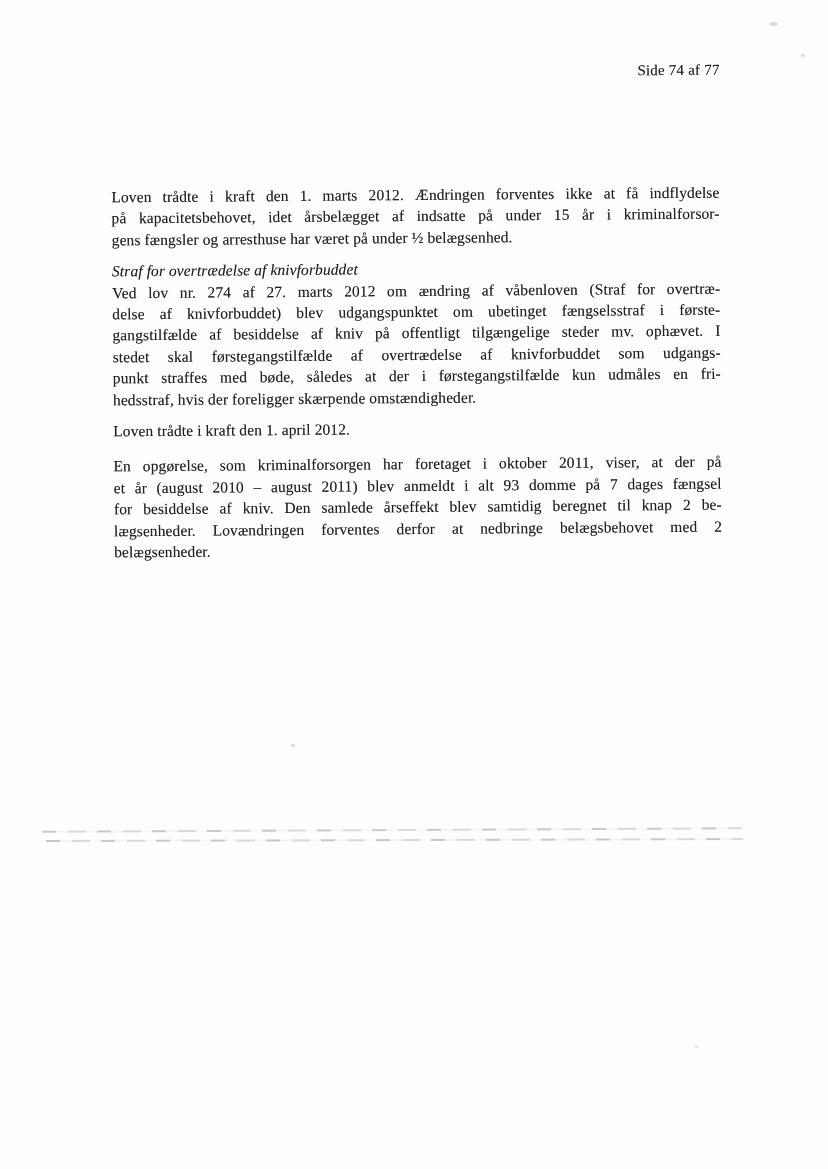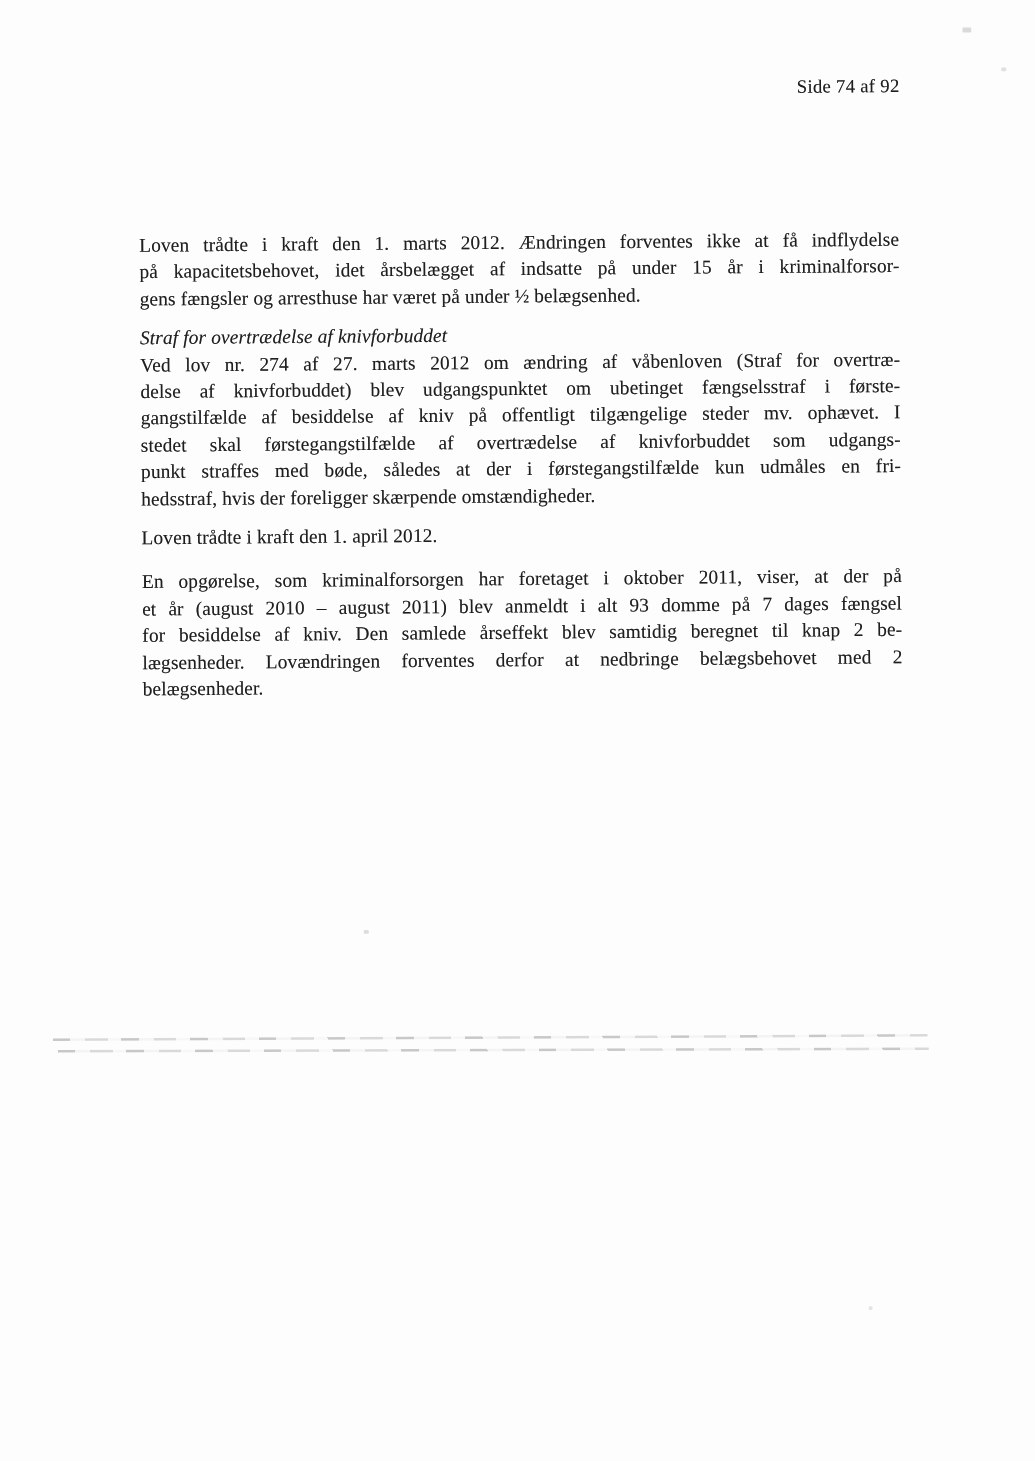--- a/index.html
+++ b/index.html
@@ -75,21 +75,21 @@
   .speck-3 { left: 291px; top: 744px; width: 4px; height: 3px; opacity: 0.5; }
   .speck-4 { left: 695px; top: 1045px; width: 3px; height: 3px; opacity: 0.4; }
 </style>
 </head>
 <body>
 
 <div class="page">
 
   <div class="skew-layer">
 
-    <div class="page-number">Side 74 af 92</div>
+    <div class="page-number">Side 74 af 77</div>
 
     <div class="text-block">
 
       <div class="para">
         <div class="ln jst">Loven trådte i kraft den 1. marts 2012. Ændringen forventes ikke at få indflydelse</div>
         <div class="ln jst">på kapacitetsbehovet, idet årsbelægget af indsatte på under 15 år i kriminalforsor-</div>
         <div class="ln">gens fængsler og arresthuse har været på under ½ belægsenhed.</div>
       </div>
 
       <div class="para no-gap heading-italic">Straf for overtrædelse af knivforbuddet</div>

